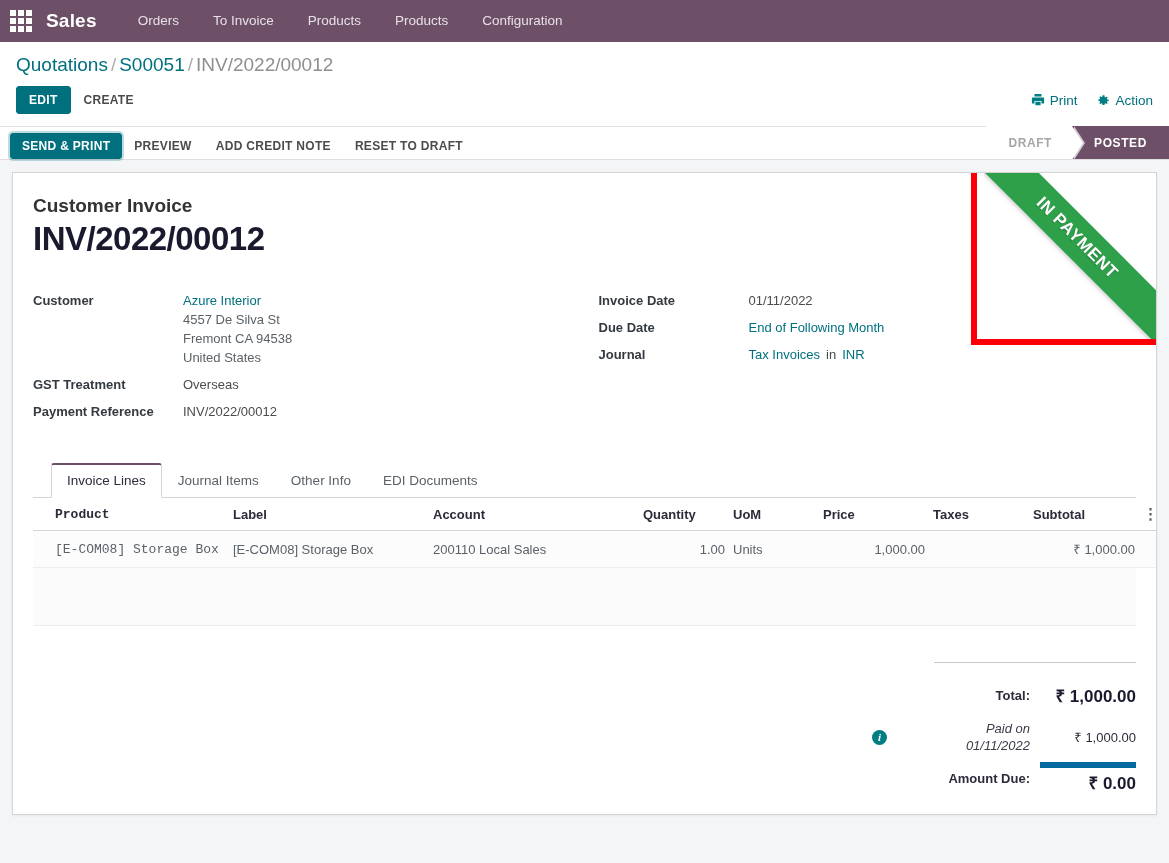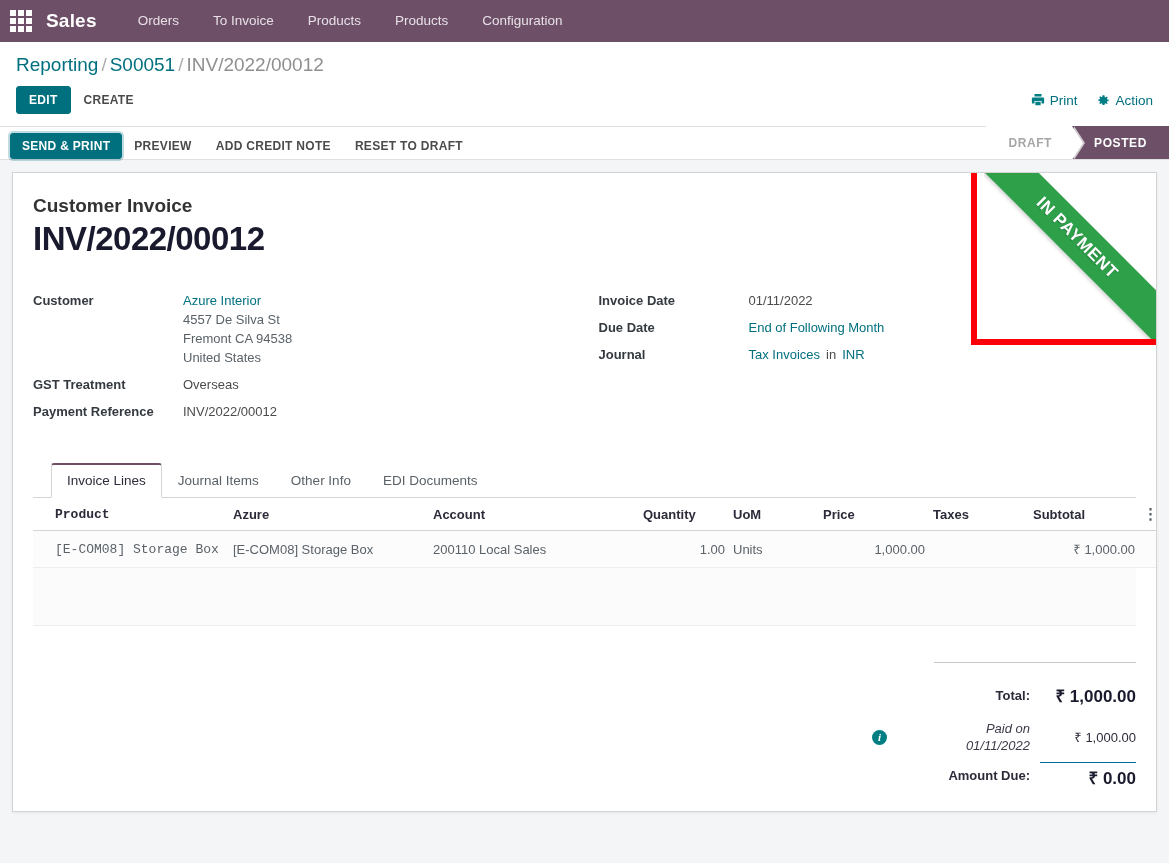--- a/index.html
+++ b/index.html
@@ -415,21 +415,21 @@
     font-weight: bold;
     color: #2b2b3a;
     padding-right: 10px;
   }
   .due-value {
     font-size: 17px;
     font-weight: bold;
     color: #1a1a2e;
     min-width: 96px;
     text-align: right;
-    border-top: 1px solid #0369a1;
+    border-top: 6px solid #0369a1;
     padding-top: 3px;
   }
 </style>
 </head>
 <body>
 
 <div class="navbar">
   <div class="apps-grid">
     <i></i>
       <i></i>
@@ -447,21 +447,21 @@
     <div class="nav-item">To Invoice</div>
     <div class="nav-item">Products</div>
     <div class="nav-item">Products</div>
     <div class="nav-item">Configuration</div>
   </div>
 </div>
 
 <div class="control-panel">
   <div class="breadcrumb-row">
     <div class="breadcrumb">
-      <a>Reporting</a><span class="sep">/</span><a>S00051</a><span class="sep">/</span><span class="current">INV/2022/00012</span>
+      <a>Quotations</a><span class="sep">/</span><a>S00051</a><span class="sep">/</span><span class="current">INV/2022/00012</span>
     </div>
   </div>
 
   <div class="buttons-row">
     <button class="btn-primary">EDIT</button>
     <button class="btn-secondary">CREATE</button>
 
     <div class="cp-right">
       <div class="cp-link">
         <span>
@@ -570,21 +570,21 @@
           <col style="width:90px">
             <col style="width:90px">
             <col style="width:110px">
           <col style="width:100px">
             <col style="width:110px">
             <col style="width:22px">
         </colgroup>
         <thead>
           <tr>
             <th class="pad-left">Product</th>
-            <th>Azure</th>
+            <th>Label</th>
             <th>Account</th>
             <th class="num">Quantity</th>
             <th>UoM</th>
             <th class="num">Price</th>
             <th>Taxes</th>
             <th class="num">Subtotal</th>
             <th class="opt-col"><span class="dots-icon">⋮</span></th>
           </tr>
         </thead>
         <tbody>

